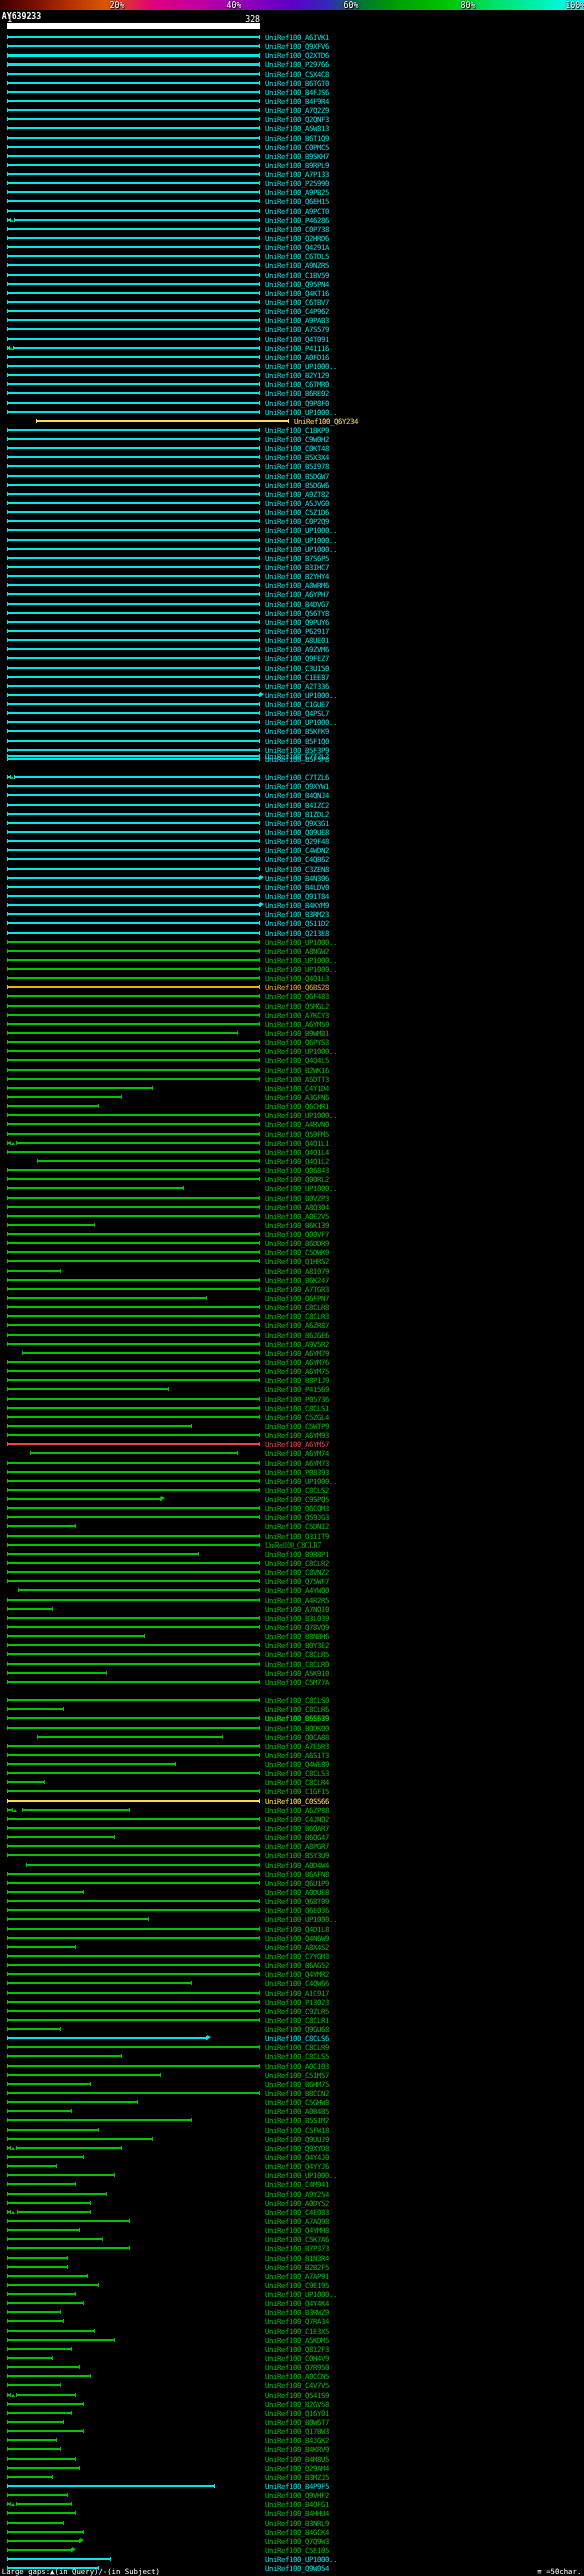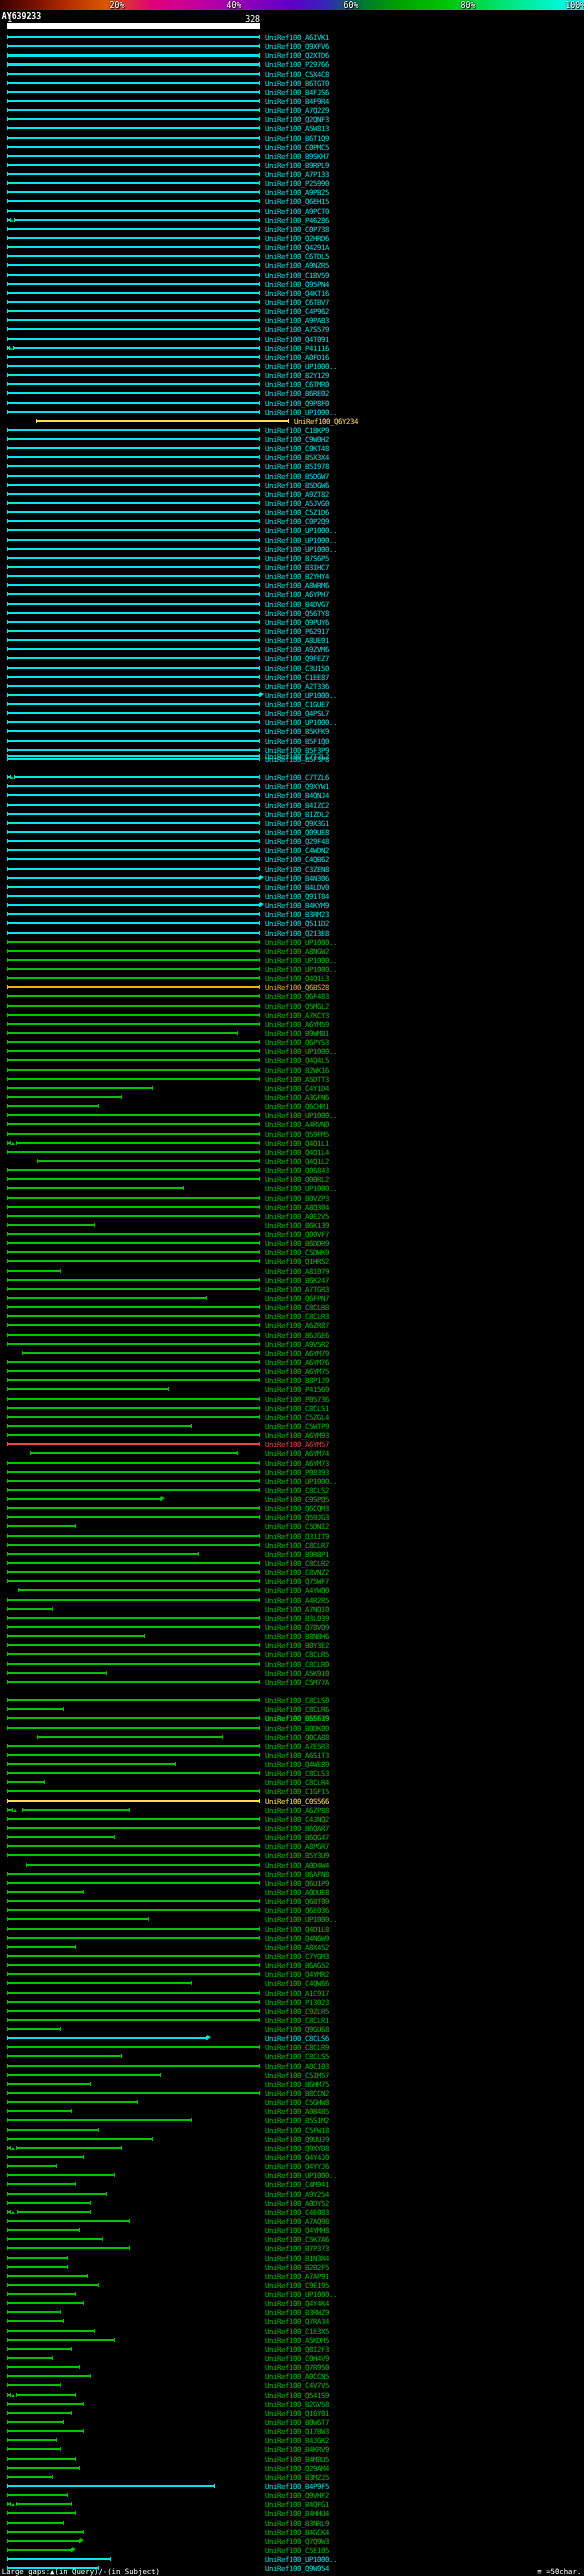--- a/index.html
+++ b/index.html
@@ -1040,21 +1040,21 @@
           <div class="bar" style="left: 0%; width: 27.1341%;"></div>
         </div>
         <span class="hit-label">UniRef100_C5DNI2</span>
       </div>
       <div class="arow" style="top: 1499px; color: rgb(0, 196, 0);">
         <div class="plot">
           <div class="bar" style="left: 0%; width: 99.6951%;"></div>
         </div>
         <span class="hit-label">UniRef100_Q31IT9</span>
       </div>
-      <div class="arow" style="top: 1508px; color: rgb(0, 196, 0);">
+      <div class="arow" style="top: 1508px; color: rgb(0, 196, 0); font-family: Liberation Serif, serif;">
         <div class="plot">
           <div class="bar" style="left: 0%; width: 99.6951%;"></div>
         </div>
         <span class="hit-label">UniRef100_C8CLR7</span>
       </div>
       <div class="arow" style="top: 1517px; color: rgb(0, 196, 0);">
         <div class="plot">
           <div class="bar" style="left: 0%; width: 75.9146%;"></div>
         </div>
         <span class="hit-label">UniRef100_B9RBP1</span>

